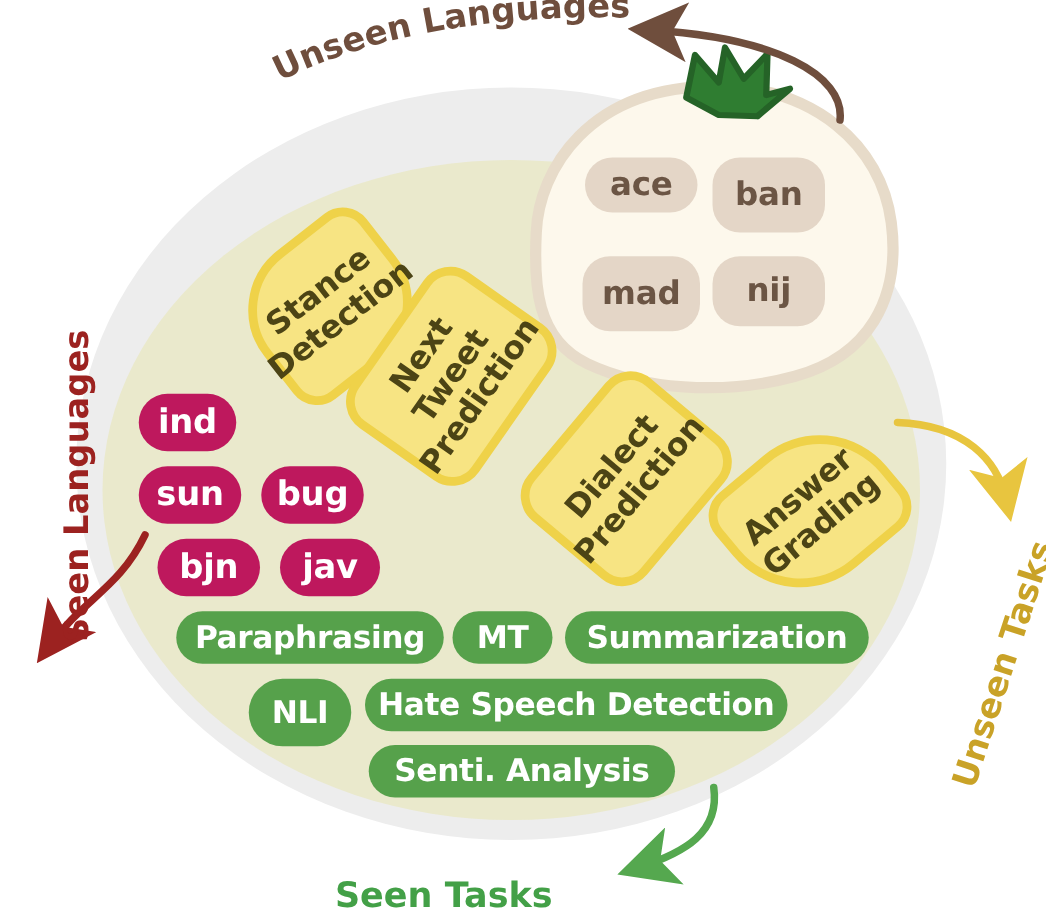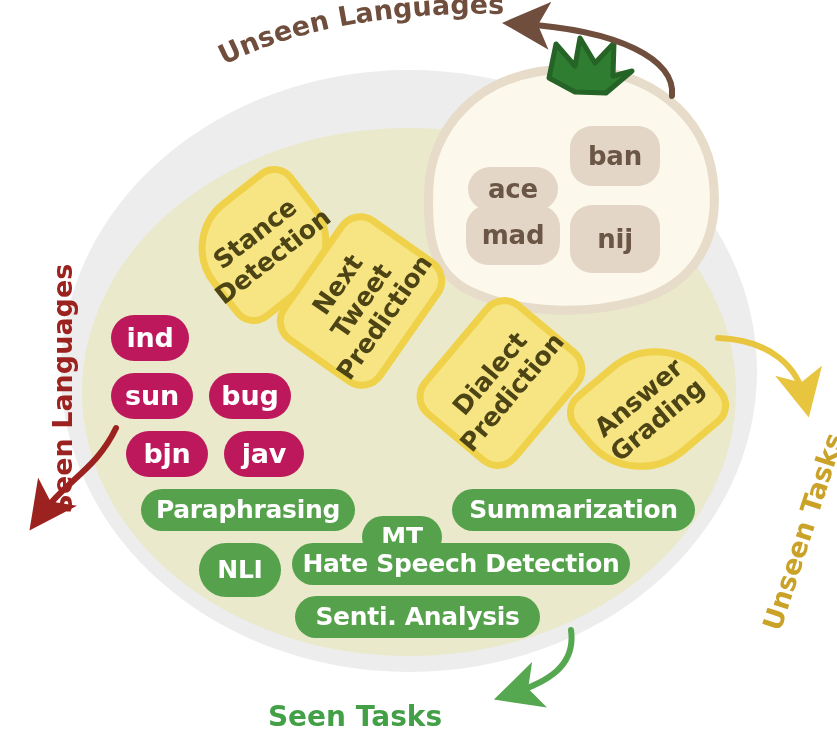--- a/index.html
+++ b/index.html
@@ -144,30 +144,30 @@
     <path d="M718 338 C 772 340 798 368 805 400" fill="none" stroke="#e8c53f" stroke-width="6" stroke-linecap="round" marker-end="url(#ah-yellow)"></path>
 
     <path d="M571 630 C 576 666 548 682 511 694" fill="none" stroke="#55a84f" stroke-width="6" stroke-linecap="round" marker-end="url(#ah-green)"></path>
 
     <path id="arc-unseen-lang" d="M222 66 C 300 26 400 12 500 14" fill="none"></path>
     <text fill="#6f4e3d" font-family="DejaVu Sans, sans-serif" font-size="27" font-weight="bold">
       <textPath id="tp-unseen-languages" href="#arc-unseen-lang" startOffset="2">Unseen Languages</textPath>
     </text>
   </svg>
 
-  <div class="node unseen-chip" style="left:468px; top:126px; width:90px; height:44px;margin-top:41px;">
+  <div class="node unseen-chip" style="left:468px; top:126px; width:90px; height:44px;">
     <span>ace</span>
   </div>
   <div class="node unseen-chip" style="left:570px; top:126px; width:90px; height:60px;">
     <span>ban</span>
   </div>
   <div class="node unseen-chip" style="left:466px; top:205px; width:94px; height:60px;">
     <span>mad</span>
   </div>
-  <div class="node unseen-chip" style="left:570px; top:205px; width:90px; height:68px;">
+  <div class="node unseen-chip" style="left:570px; top:205px; width:90px; height:56px;">
     <span>nij</span>
   </div>
 
   <div class="node unseen-task" style="left:198px; top:184px; width:132px; height:122px;
               border-radius: 60px 24px 60px 24px; transform: rotate(-38deg);">
     <span>Stance
 Detection</span>
   </div>
 
   <div class="node unseen-task" style="left:285px; top:239px; width:152px; height:124px;
@@ -200,21 +200,21 @@
   <div class="node lang-pill" style="left:126px; top:431px; width:82px; height:46px;">
     <span>bjn</span>
   </div>
   <div class="node lang-pill" style="left:224px; top:431px; width:80px; height:46px;">
     <span>jav</span>
   </div>
 
   <div class="node task-pill" style="left:141px; top:489px; width:214px; height:42px;">
     <span>Paraphrasing</span>
   </div>
-  <div class="node task-pill" style="left:362px; top:489px; width:80px; height:42px;margin-top:27px;">
+  <div class="node task-pill" style="left:362px; top:489px; width:80px; height:42px;">
     <span>MT</span>
   </div>
   <div class="node task-pill" style="left:452px; top:489px; width:243px; height:42px;">
     <span>Summarization</span>
   </div>
   <div class="node task-pill" style="left:199px; top:543px; width:82px; height:54px;">
     <span>NLI</span>
   </div>
   <div class="node task-pill" style="left:292px; top:543px; width:338px; height:42px;">
     <span>Hate Speech Detection</span>

